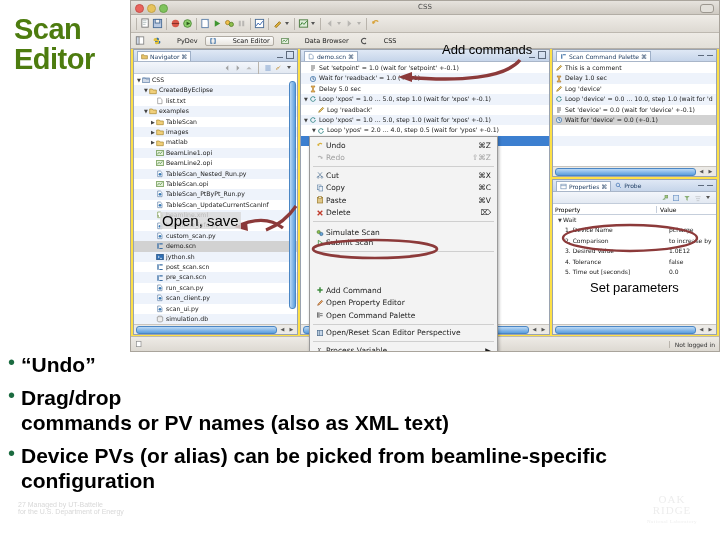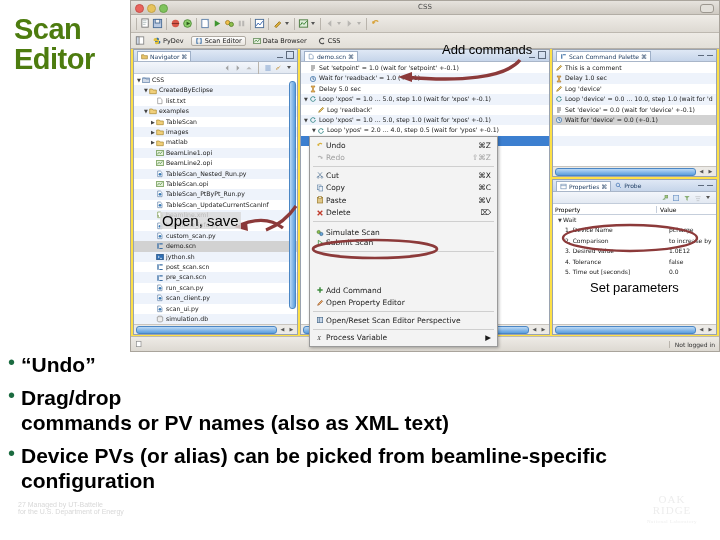--- a/index.html
+++ b/index.html
@@ -55,21 +55,21 @@
     width:0;height:0;border-left:2.5px solid transparent;border-right:2.5px solid transparent;
     border-top:3px solid #555;margin-left:1px;margin-right:2px;
   }
 
   .persp{
     height:15px;background:linear-gradient(#eeebe6,#e2dfd8);
     border-bottom:1px solid #b6b1a9;display:flex;align-items:center;
     padding:0 4px;gap:3px;
   }
   .persp-item{
-    display:flex;align-items:flex-end;gap:2px;padding:1px 4px;border-radius:2px;
+    display:flex;align-items:flex-end;gap:16px;padding:1px 4px;border-radius:2px;
     font-size:6.5px;color:#1a1a1a;white-space:nowrap;
   }
   .persp-item.active{
     background:linear-gradient(#fdfdfd,#e8e5df);
     border:1px solid #b0aba3;padding:0px 3px;
   }
 
   
   .workbench{
     position:absolute;left:0;right:0;top:46px;bottom:14px;
@@ -840,20 +840,28 @@
           <span>Add Command</span>
           <span style="margin-left:auto;color:#1a1a1a;"></span>
         </div>
         <div style="display:flex;align-items:center;height:12.5px;padding:0 6px;color:#1a1a1a;">
           <svg class="ic" viewBox="0 0 12 12">
             <path d="M2.5 9.5l1-2.5 5-5 1.5 1.5-5 5z" fill="#e8a86a" stroke="#9a5a28"></path>
           </svg>
           <span>Open Property Editor</span>
           <span style="margin-left:auto;color:#1a1a1a;"></span>
         </div>
+        <div style="display:flex;align-items:center;height:12.5px;padding:0 6px;color:#1a1a1a;">
+          <svg class="ic" viewBox="0 0 12 12">
+            <path d="M2.5 2v8M4.5 2v8" stroke="#3a3a3a" stroke-width="1.2"></path>
+            <path d="M6 4h4M6 7h4" stroke="#3a3a3a"></path>
+          </svg>
+          <span>Open Command Palette</span>
+          <span style="margin-left:auto;color:#1a1a1a;"></span>
+        </div>
         <div style="height:1px;background:#cfcfcf;margin:2px 3px;"></div>
         <div style="display:flex;align-items:center;height:12.5px;padding:0 6px;color:#1a1a1a;">
           <svg class="ic" viewBox="0 0 12 12">
             <rect x="2" y="2" width="8" height="8" fill="#c8d8ea" stroke="#4a6a8a"></rect>
             <path d="M5 2v8" stroke="#4a6a8a"></path>
           </svg>
           <span>Open/Reset Scan Editor Perspective</span>
           <span style="margin-left:auto;color:#1a1a1a;"></span>
         </div>
         <div style="height:1px;background:#cfcfcf;margin:2px 3px;"></div>

